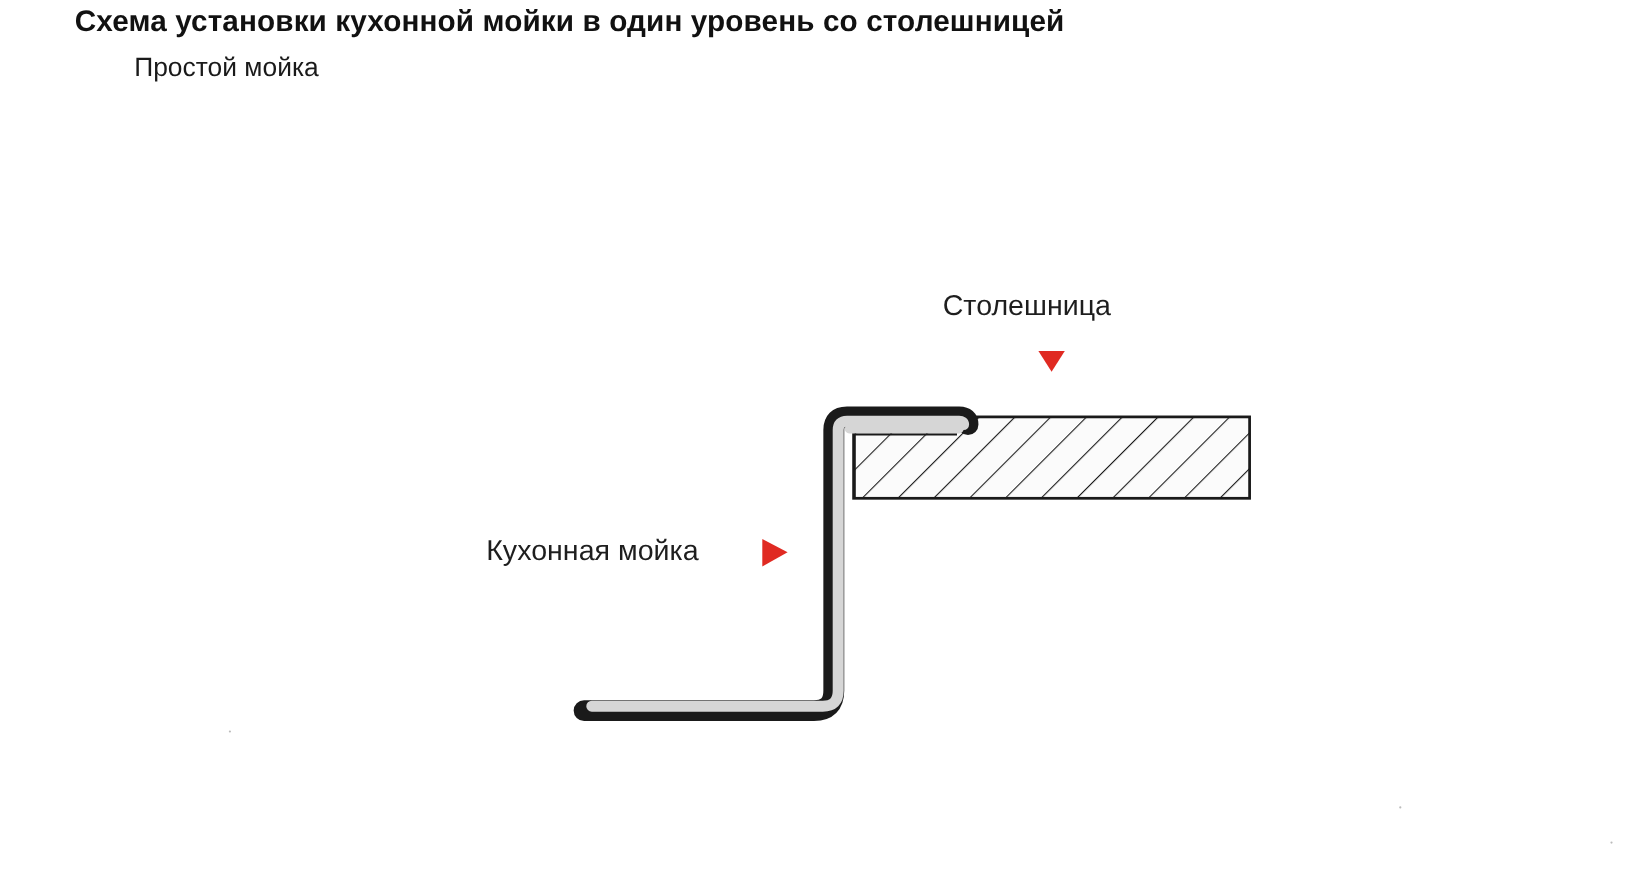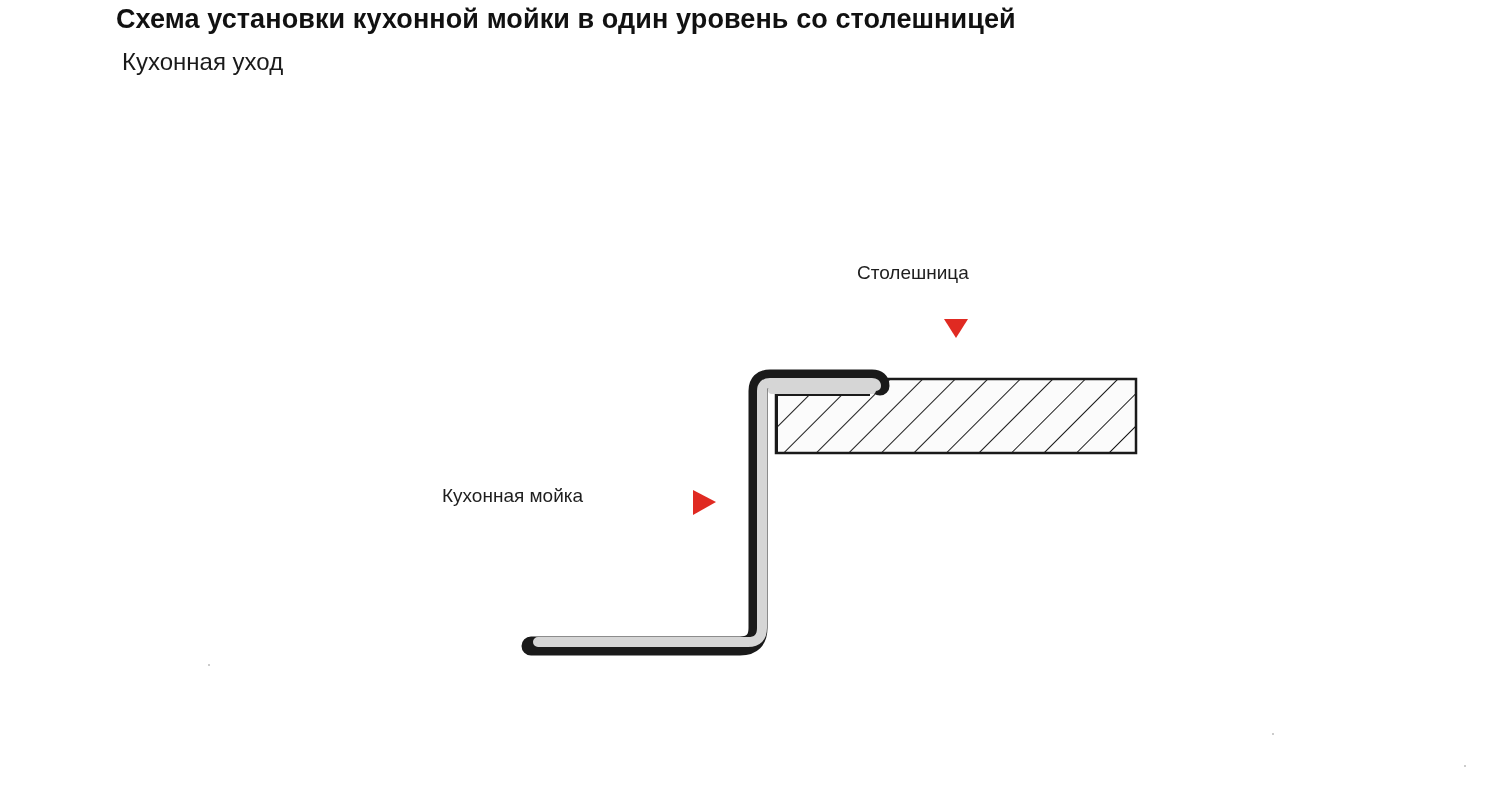--- a/index.html
+++ b/index.html
@@ -1,29 +1,29 @@
 <!DOCTYPE html>
 <html><head>
 <meta charset="utf-8">
 <style>
   html, body { margin: 0; padding: 0; background: #ffffff; }
   body { width: 1500px; height: 800px; position: relative; overflow: hidden; font-family: "Liberation Sans", sans-serif; color: #111; }
-  .title { position: absolute; left: 68px; top: 4px; font-size: 27px; font-weight: bold; color: #111; white-space: nowrap; letter-spacing: 0.1px; margin-left: 48px; }
+  .title { position: absolute; left: 68px; top: 4px; font-size: 27px; font-weight: bold; color: #111; white-space: nowrap; letter-spacing: 0.1px; }
   .subtitle { position: absolute; left: 122px; top: 48px; font-size: 24px; color: #1a1a1a; white-space: nowrap; }
-  .label { position: absolute; font-size: 19px; color: #1e1e1e; white-space: nowrap; }
+  .label { position: absolute; font-size: 26px; color: #1e1e1e; white-space: nowrap; }
   .label-countertop { left: 857px; top: 262px; }
   .label-sink { left: 417px; top: 485px; margin-left: 25px; }
   svg.diagram { position: absolute; left: 0; top: 0; }
   .dot { position: absolute; width: 2px; height: 2px; background: #bbb; border-radius: 1px; }
 </style>
 </head>
 <body>
 
 <div class="title">Схема установки кухонной мойки в один уровень со столешницей</div>
-<div class="subtitle">Кухонная уход</div>
+<div class="subtitle">Простой мойка</div>
 
 <div class="label label-countertop">Столешница</div>
 <div class="label label-sink">Кухонная мойка</div>
 
 <svg class="diagram" width="1500" height="800" viewBox="0 0 1500 800">
   <defs>
     <pattern id="hatch" patternUnits="userSpaceOnUse" width="23" height="23" patternTransform="rotate(45)">
       <line x1="0" y1="0" x2="0" y2="23" stroke="#1a1a1a" stroke-width="2"></line>
     </pattern>
     <clipPath id="ctClip">

